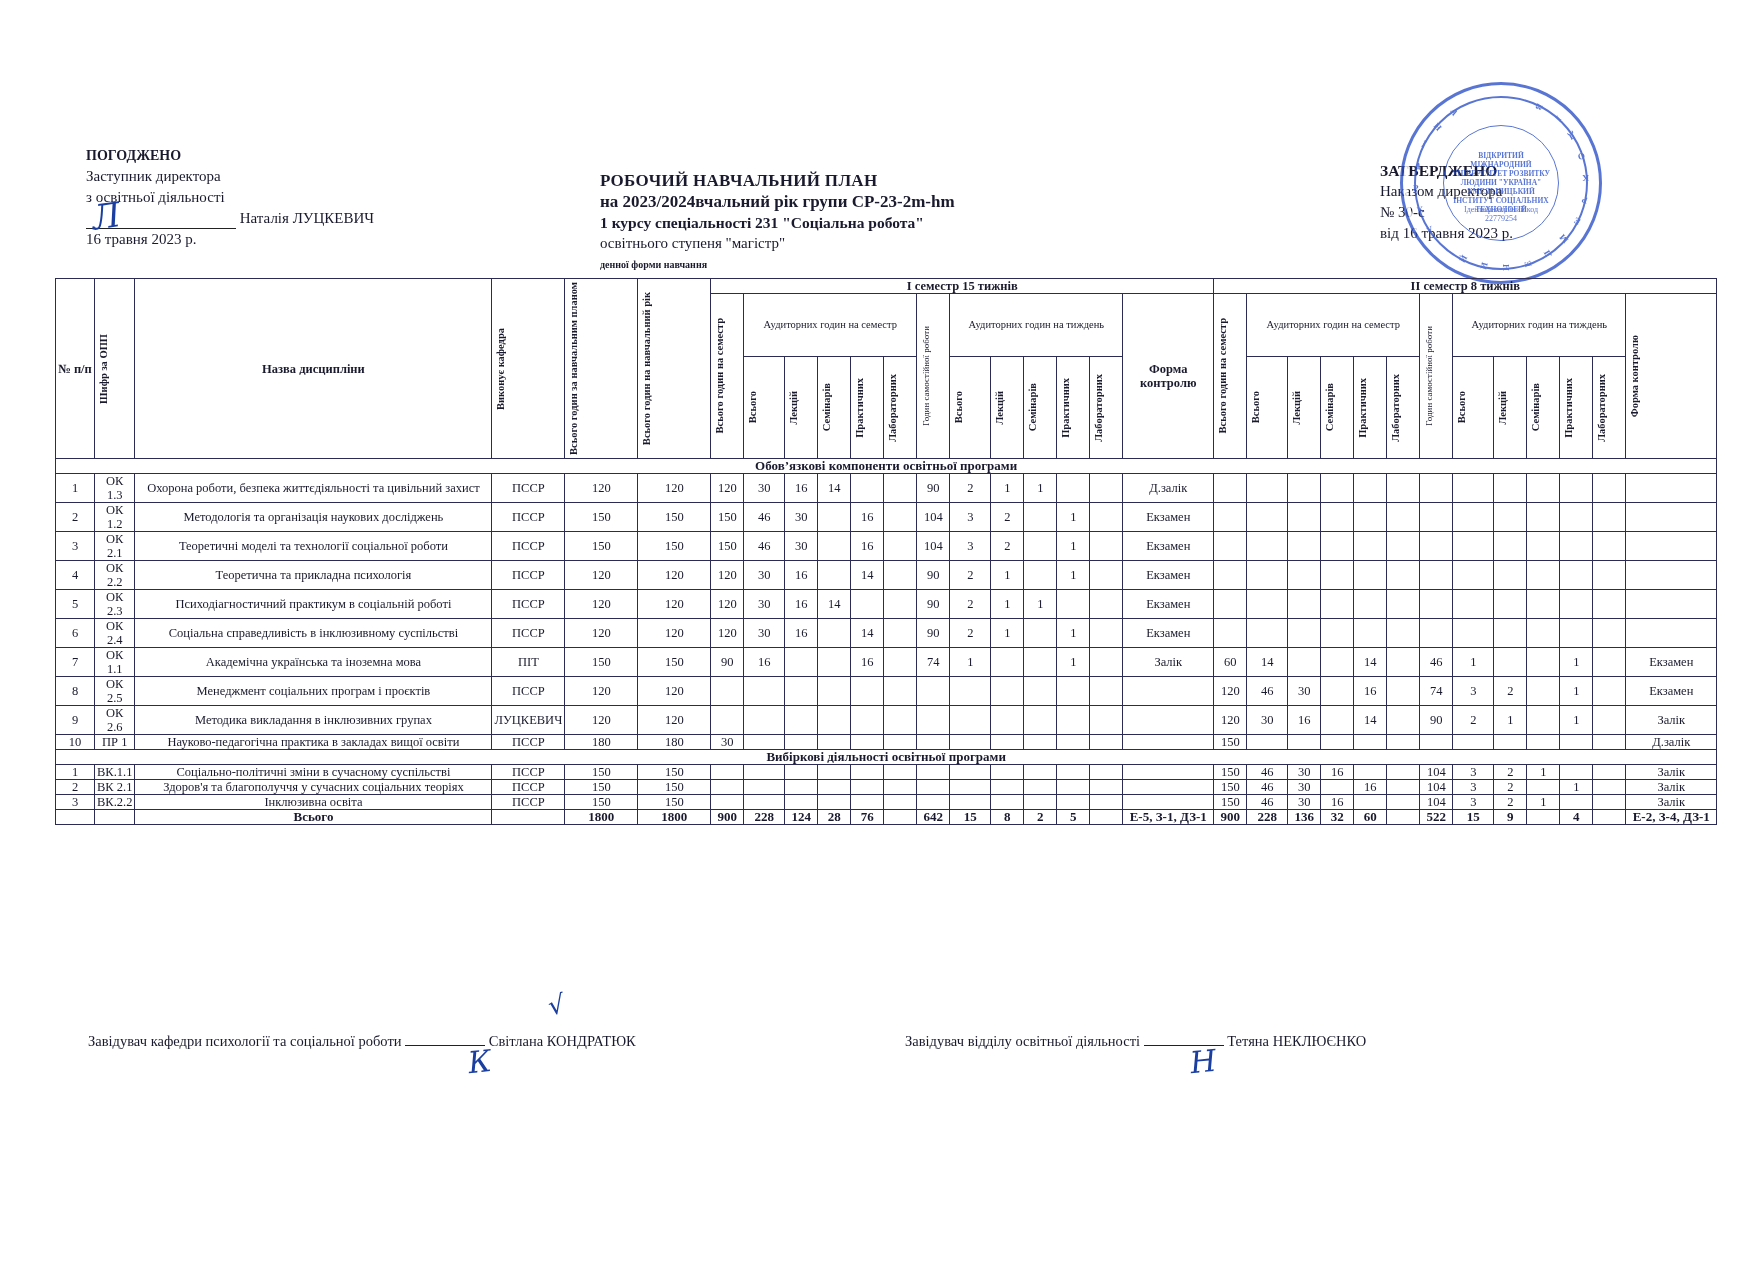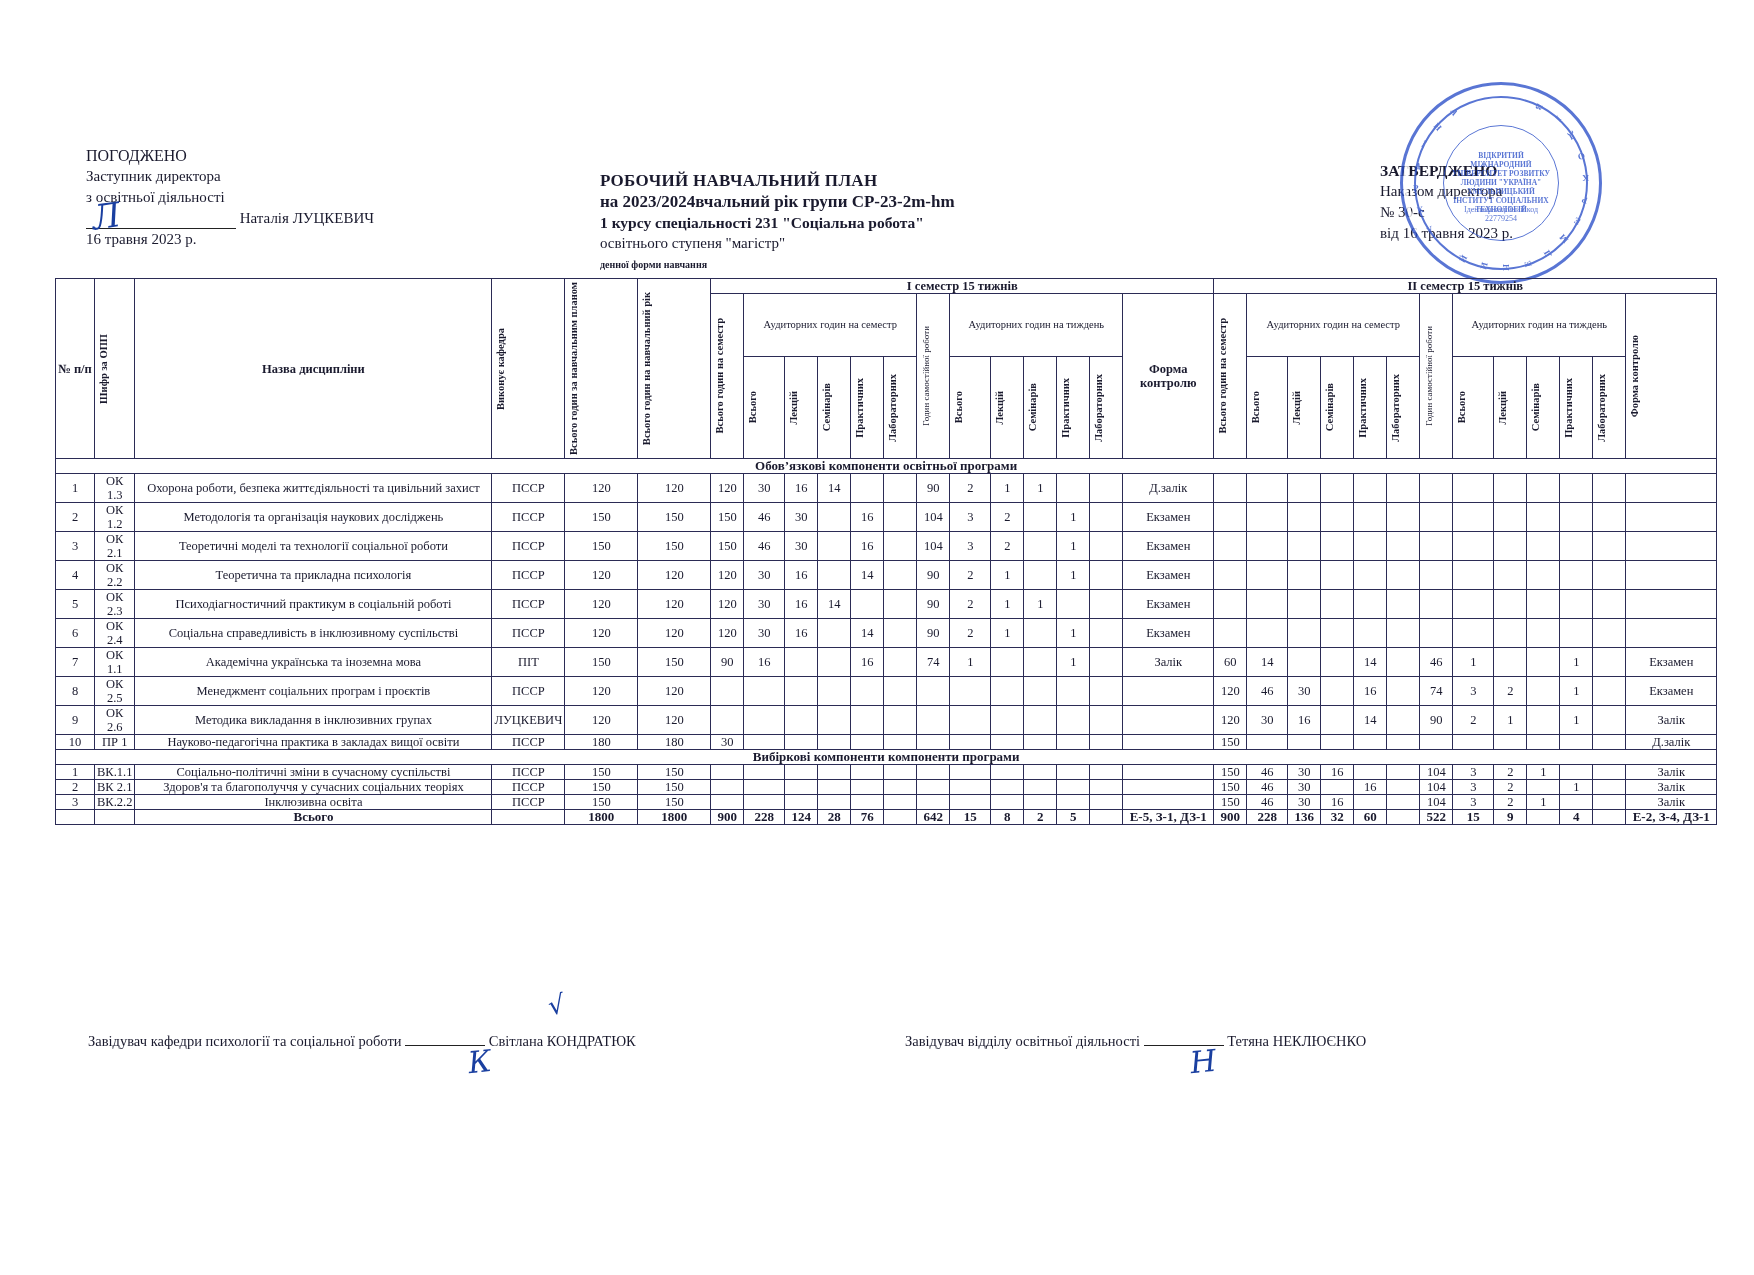--- a/index.html
+++ b/index.html
@@ -25,21 +25,21 @@
     position:absolute;left:600px;top:170px;width:560px;text-align:left;
     line-height:21px;
   }
   .plan-title .t1{font-size:17px;font-weight:bold;letter-spacing:.3px;}
   .plan-title .t2{font-size:17px;font-weight:bold;}
   .plan-title .t3{font-size:15.5px;font-weight:bold;}
   .plan-title .t4{font-size:15px;}
   .plan-title .t5{font-size:10px;font-weight:bold;}
 
   .left-block{position:absolute;left:86px;top:145px;font-size:15px;line-height:21px;}
-  .left-block .b{font-weight:normal;font-size:16px;}
+  .left-block .b{font-weight:bold;font-size:14px;}
   .sig-line{display:inline-block;width:150px;border-bottom:1px solid #222;height:14px;vertical-align:bottom;}
 
   .right-block{position:absolute;left:1380px;top:160px;font-size:15px;line-height:21px;}
   .right-block .b{font-weight:bold;font-size:15.5px;}
 
   
   .scribble{position:absolute;color:#1a3fa0;font-family:"DejaVu Serif",serif;font-style:italic;}
   #sig-luts{left:92px;top:196px;font-size:34px;transform:rotate(-8deg);}
   #sig-kondr{left:468px;top:1044px;font-size:30px;transform:rotate(-6deg);}
   #sig-nekl{left:1190px;top:1044px;font-size:30px;transform:rotate(-6deg);}
@@ -181,21 +181,21 @@
         <td rowspan="3" style="width:60px">
             <div class="vert med">Виконує кафедра</div>
           </td>
         <td rowspan="3" style="width:68px">
             <div class="vert med">Всього годин за навчальним планом</div>
           </td>
         <td rowspan="3" style="width:68px">
             <div class="vert med">Всього годин на навчальний рік</div>
           </td>
         <td colspan="13" class="grp">I семестр 15 тижнів</td>
-        <td colspan="13" class="grp">II семестр 15 тижнів</td>
+        <td colspan="13" class="grp">II семестр 8 тижнів</td>
       </tr>
       <tr>
 
         <td rowspan="2" style="width:28px">
             <div class="vert med">Всього годин на семестр</div>
           </td>
         <td colspan="5" class="subgrp">Аудиторних годин на семестр</td>
         <td rowspan="2" style="width:28px">
             <div class="vert small">Годин самостійної роботи</div>
           </td>
@@ -616,21 +616,21 @@
           <td class=""></td>
           <td class=""></td>
           <td class=""></td>
           <td class=""></td>
           <td class=""></td>
           <td class=""></td>
           <td class=""></td>
           <td class="formk">Д.залік</td>
         </tr>
         <tr>
-          <td colspan="32" class="sect">Вибіркові компоненти компоненти програми</td>
+          <td colspan="32" class="sect">Вибіркові діяльності освітньої програми</td>
         </tr>
         <tr>
           <td>1</td>
           <td class="shifr">ВК.1.1</td>
           <td class="disc">Соціально-політичні зміни в сучасному суспільстві</td>
           <td>ПССР</td>
           <td>150</td>
           <td>150</td>
           <td class=""></td>
           <td class=""></td>

